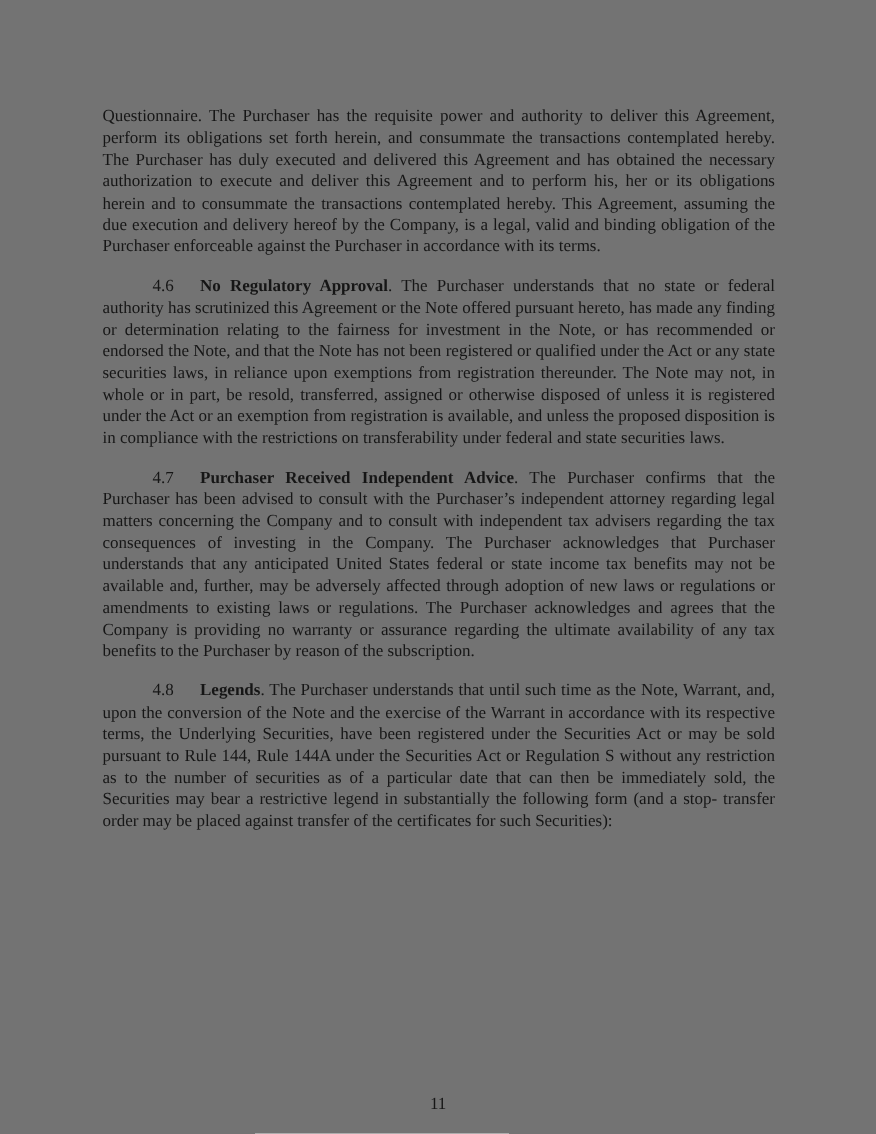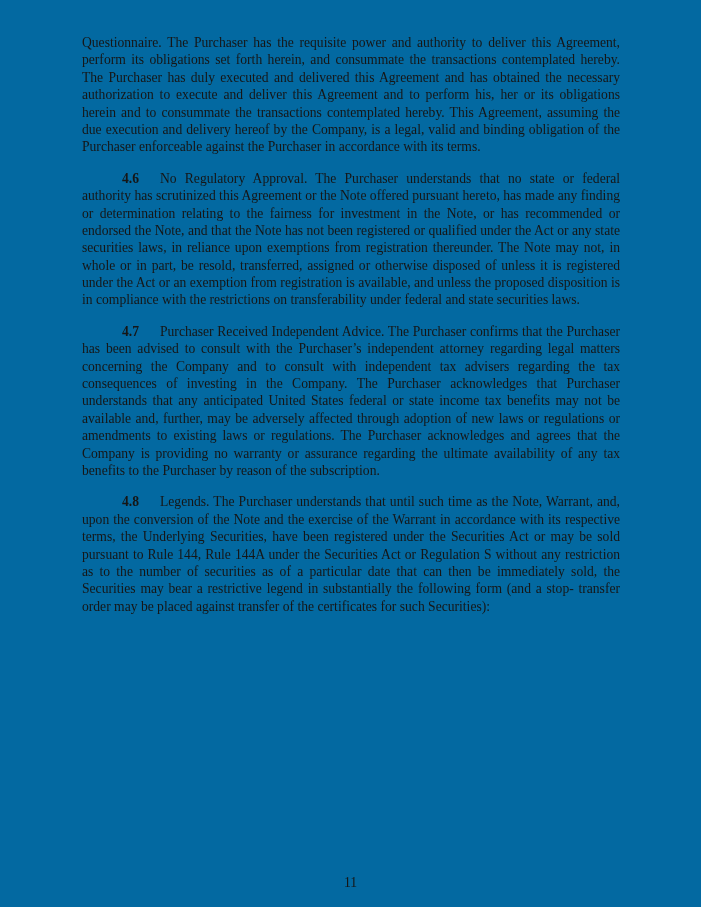--- a/index.html
+++ b/index.html
@@ -5,43 +5,43 @@
   html, body {
     margin: 0;
     padding: 0;
     background: #ffffff;
   }
   .page {
     position: relative;
     width: 701px;
     height: 907px;
     margin: 0 auto;
-    background: #0369a1;
+    background: #737373;
     box-sizing: border-box;
-    padding: 34px 81px 0 82px;
+    padding: 84px 81px 0 82px;
     font-family: "Liberation Serif", "DejaVu Serif", serif;
     font-size: 13.6px;
     line-height: 1.28;
     color: #161616;
     overflow: hidden;
   }
   .para {
     margin: 0 0 14px 0;
     text-align: justify;
   }
   .para.sectioned {
     text-indent: 40px;
   }
   .sec-num {
-    font-weight: bold;
+    font-weight: normal;
     margin-right: 21px;
     margin-top: 34px;
   }
   .sec-heading {
-    font-weight: normal;
+    font-weight: bold;
   }
   .page-number {
     position: absolute;
     bottom: 16px;
     left: 0;
     width: 100%;
     text-align: center;
     font-size: 13.6px;
   }
 </style>

